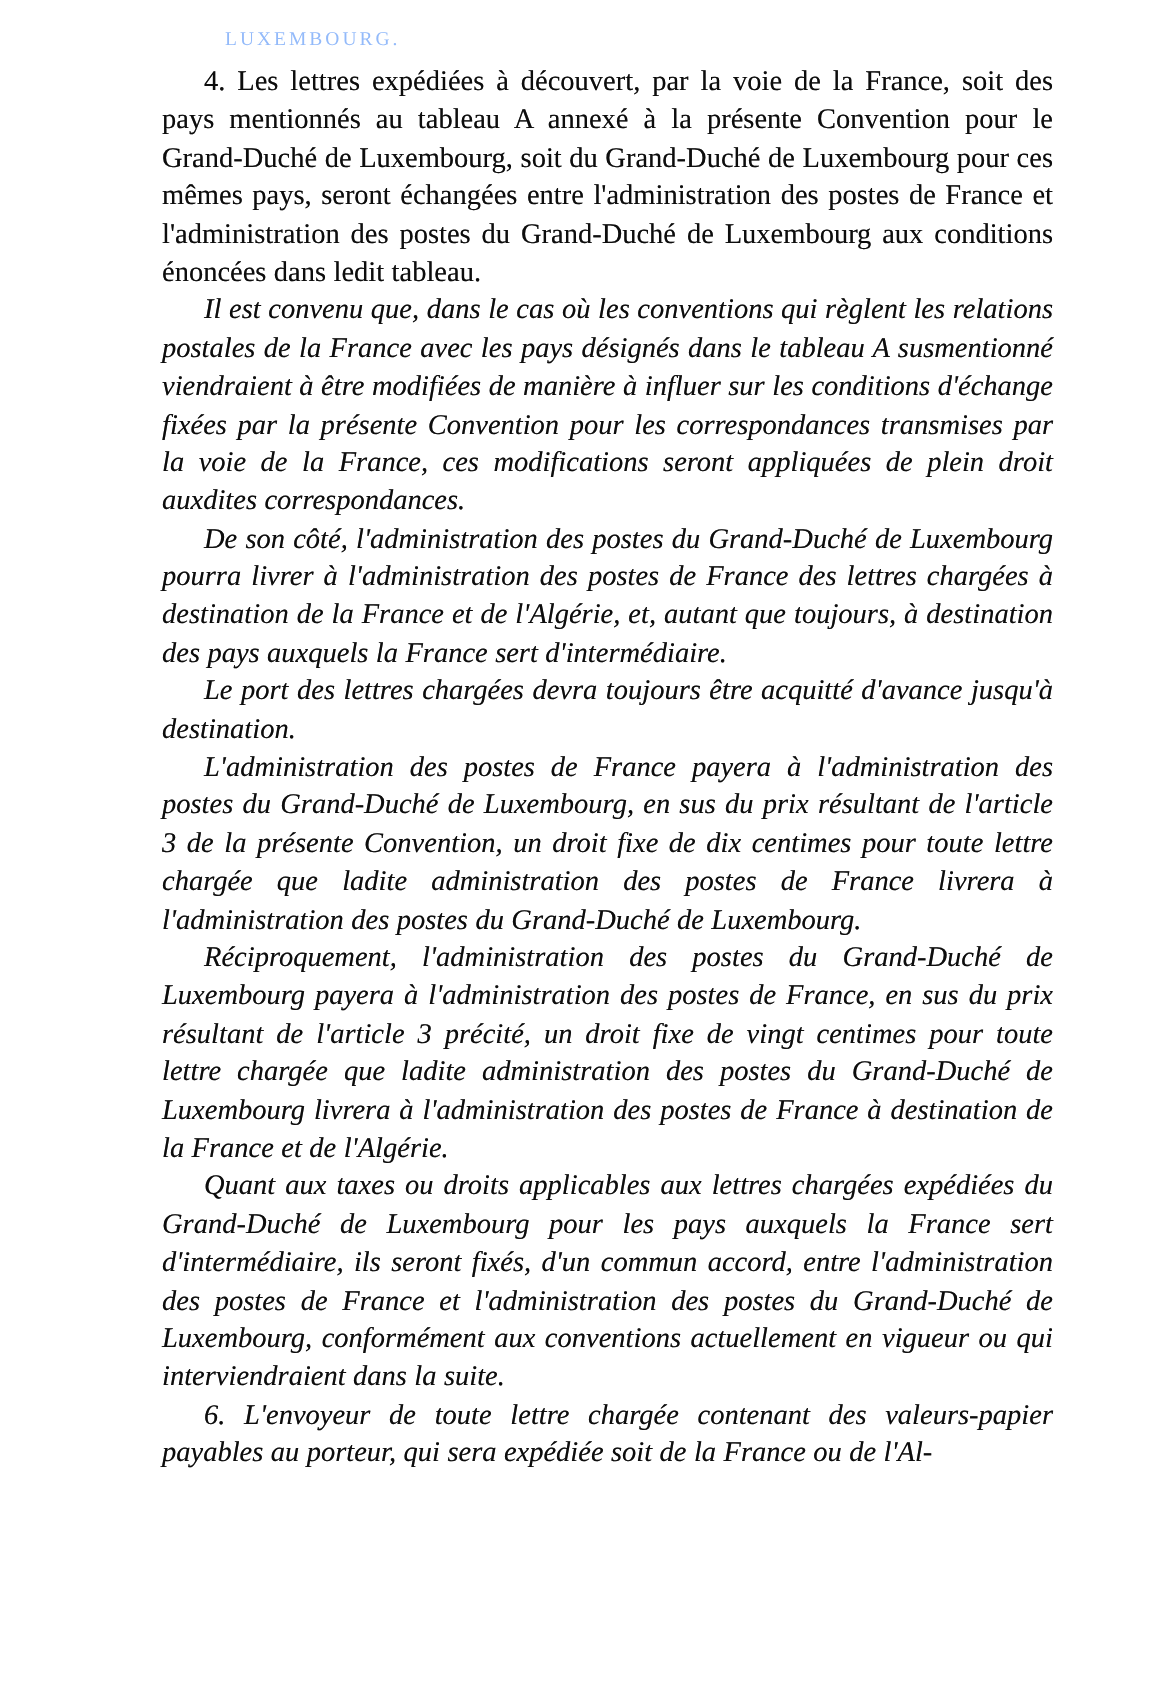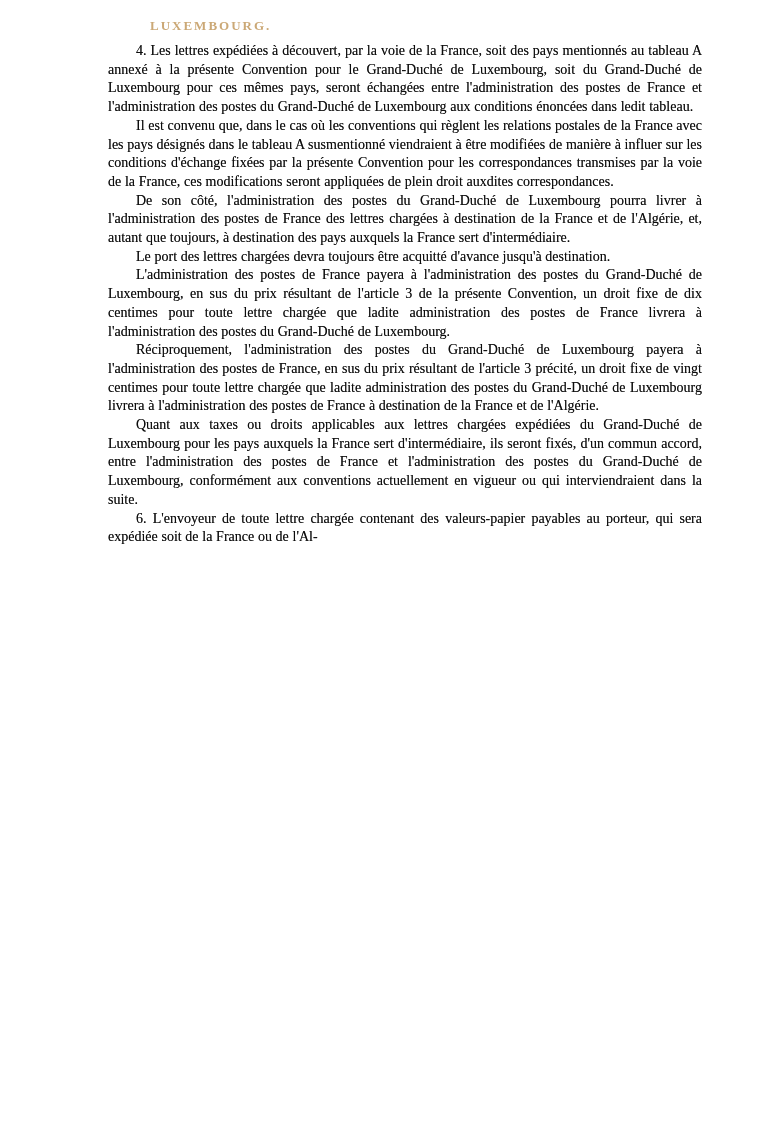--- a/index.html
+++ b/index.html
@@ -18,44 +18,44 @@
     position: relative;
     width: 768px;
     height: 1132px;
     box-sizing: border-box;
     padding: 18px 66px 0 108px;
   }
   .running-head {
     height: 16px;
     font-size: 13px;
     letter-spacing: 2px;
-    color: #a16207;
+    color: #3b82f6;
     opacity: 0.55;
     overflow: hidden;
     white-space: nowrap;
     margin-bottom: 8px;
     padding-left: 42px;
-    font-weight: bold;
   }
   .body-text {
-    font-size: 14px;
+    font-size: 19px;
     line-height: 1.337;
     text-align: justify;
     text-justify: inter-word;
     color: #0d0d0d;
     -webkit-font-smoothing: none;
   }
   .para {
     margin: 0;
     text-indent: 28px;
     hyphens: manual;
     word-spacing: 0.2px;
   }
   .para + .para {
     margin-top: 0px;
+    font-style: italic;
   }
   
   .body-text {
     text-shadow: 0 0 0.35px rgba(0,0,0,0.55);
   }
 </style>
 </head>
 <body>
 
 <div class="page">

